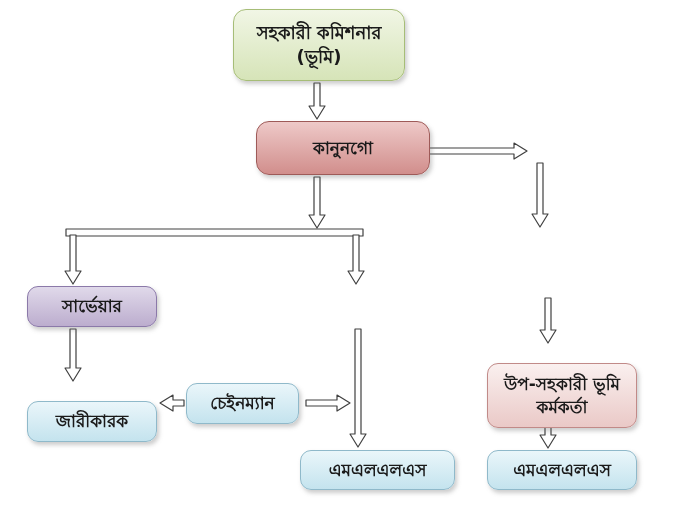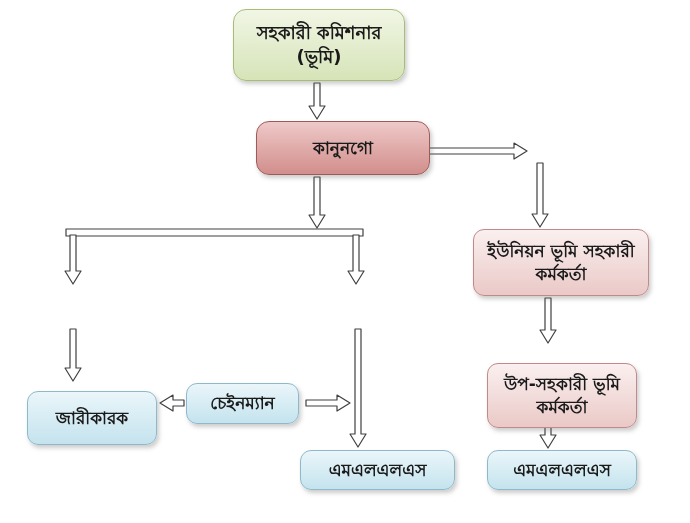--- a/index.html
+++ b/index.html
@@ -49,21 +49,21 @@
   }
   .node.blue{
     border:1px solid var(--blue-border,#8fb9ca);
     background:linear-gradient(180deg,var(--blue-top,#eaf6fa),var(--blue-bottom,#c4e3ee));
   }
   .pos-commissioner{left:233px;top:9px;width:172px;height:72px;font-size:18px;border-radius:13px;}
   .pos-kanungo{left:229px;top:121px;width:174px;height:54px;border-radius:13px;}
   .pos-union{left:473px;top:229px;width:176px;height:67px;}
   .pos-surveyor{left:27px;top:286px;width:130px;height:41px;}
   .pos-office{left:264px;top:286px;width:162px;height:41px;}
-  .pos-jarikarok{left:27px;top:391px;width:130px;height:54px;}
+  .pos-jarikarok{left:27px;top:401px;width:130px;height:41px;}
   .pos-chainman{left:186px;top:383px;width:113px;height:41px;}
   .pos-deputy{left:487px;top:363px;width:150px;height:65px;}
   .pos-mlss-center{left:300px;top:450px;width:155px;height:40px;}
   .pos-mlss-right{left:487px;top:450px;width:150px;height:40px;}
 </style>
 </head>
 <body>
 
 <div class="canvas">
 
@@ -92,22 +92,22 @@
 
     <polygon points="545,298 545,330 540,330 548,343 556,330 551,330 551,298"></polygon>
 
     <polygon points="545,412 545,435 540,435 548,448 556,435 551,435 551,412"></polygon>
   </svg>
 
   <div class="node green pos-commissioner">সহকারী কমিশনার (ভূমি)</div>
 
   <div class="node rose pos-kanungo">কানুনগো</div>
 
-  <div class="node pink pos-union">ইউনিয়ন ভূমি সহকারী কর্মকর্তা</div>
 
+  <div class="node purple pos-surveyor">সার্ভেয়ার</div>
 
 
   <div class="node blue pos-jarikarok">জারীকারক</div>
 
   <div class="node blue pos-chainman">চেইনম্যান</div>
 
   <div class="node pink pos-deputy">উপ-সহকারী ভূমি কর্মকর্তা</div>
 
   <div class="node blue pos-mlss-center">এমএলএলএস</div>
 

